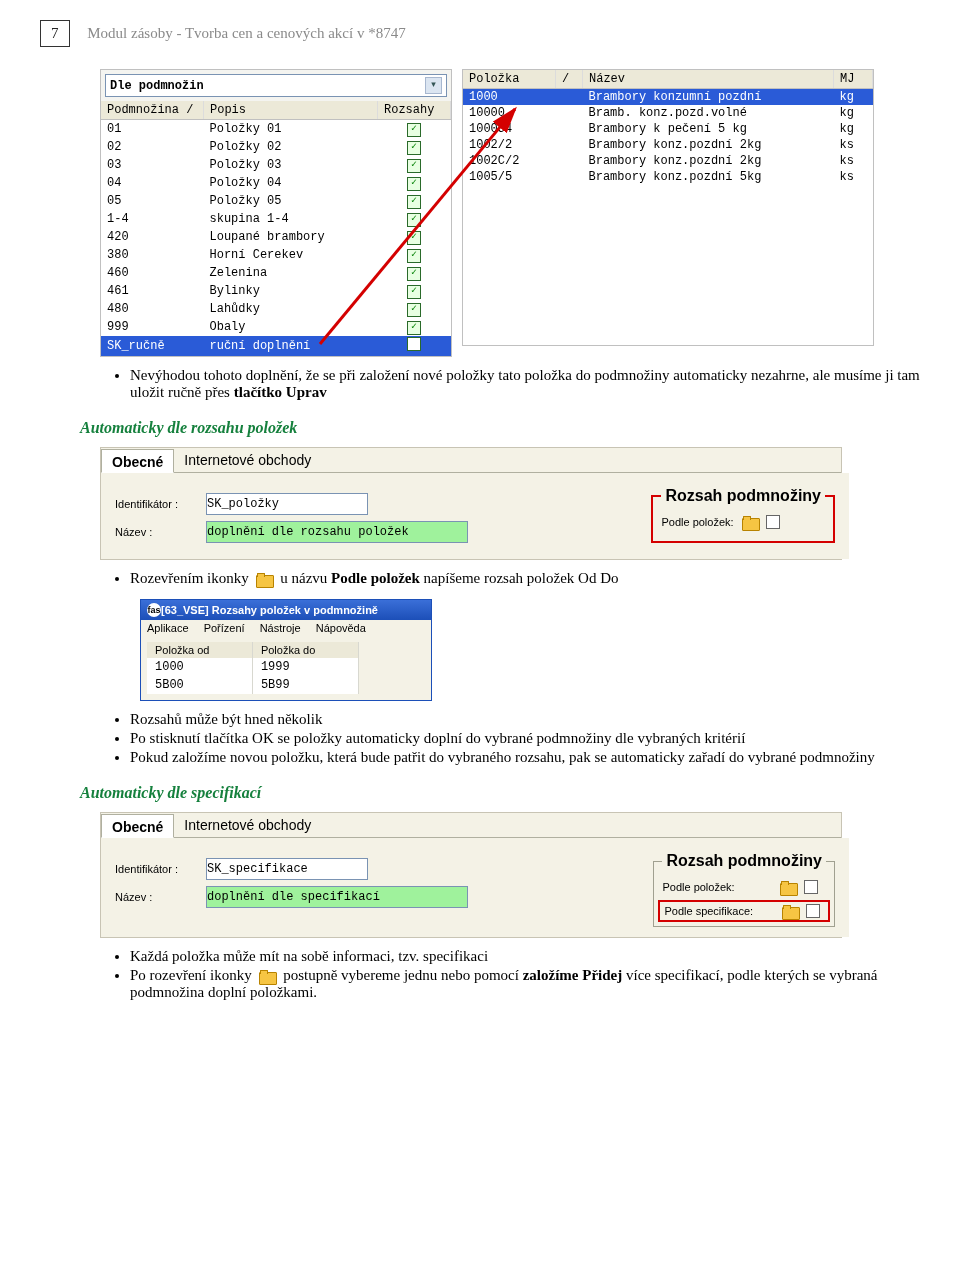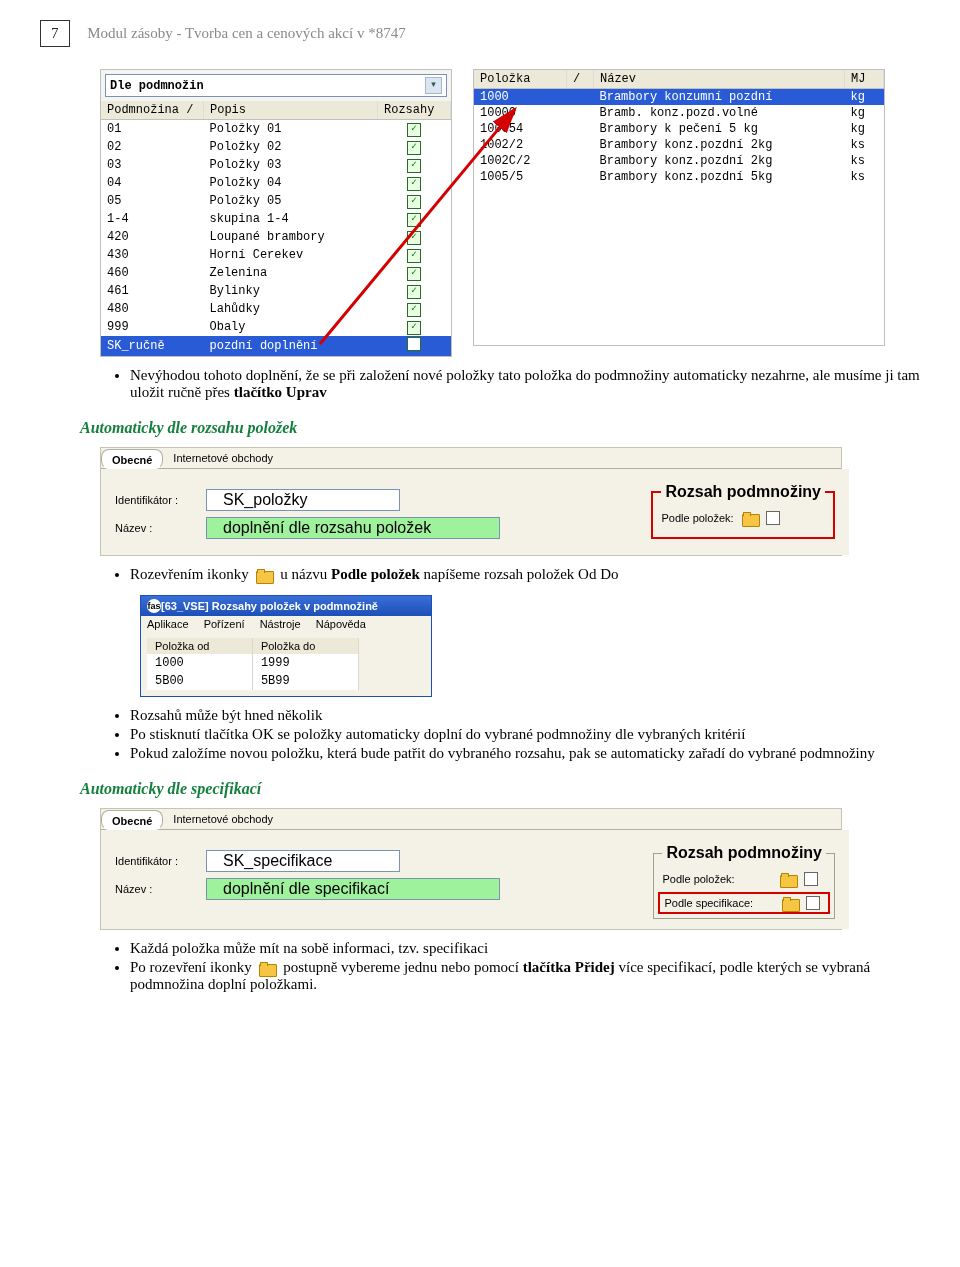--- a/index.html
+++ b/index.html
@@ -27,21 +27,21 @@
     color:#8a8a8a;
   }
   .screenshot-block { margin: 10px 0 10px 60px; }
 
   
   .win-font { font-family: Tahoma, Verdana, sans-serif; font-size: 11px; }
   .mono { font-family: "Courier New", monospace; font-size: 12px; }
 
   .two-pane {
     display: flex;
-    gap: 21px;
+    gap: 10px;
     align-items: flex-start;
   }
   .pane {
     background: #f4f4f0;
     border: 1px solid #c0c0c0;
   }
   .pane-left { width: 350px; }
   .pane-right { width: 410px; }
 
   .combo {
@@ -98,28 +98,28 @@
     color:#15803d;
     font-style: italic;
     font-weight: bold;
     margin: 18px 0 6px 40px;
     font-family: "Times New Roman", serif;
     font-size: 16px;
   }
 
   
   .tabstrip { display:flex; border-bottom:1px solid #b0b0a0; background:#f4f2e6; }
-  .tabstrip .tab { padding:4px 10px 2px 10px; font-family:Tahoma,sans-serif; font-size:11px;border-radius:8px; }
+  .tabstrip .tab { padding:4px 10px 2px 10px; font-family:Tahoma,sans-serif; font-size:14px; }
   .tabstrip .tab.active { background:#fff; border:1px solid #b0b0a0; border-bottom-color:#fff; font-weight:bold; position:relative; top:1px;}
   .form-area { background:#f4f2e6; padding:14px 14px 10px 14px; }
   .form-row { display:flex; align-items:center; margin:6px 0; gap:6px; }
   .form-row label { width:85px; font-family:Tahoma,sans-serif; font-size:11px; }
   .txt {
-    border:1px solid #7a93b3; background:#fff; padding:2px 16px;
-    font-family:Liberation Sans, sans-serif; font-size:16px; height:16px; line-height:16px;
+    border:1px solid #7a93b3; background:#fff; padding:2px 0;
+    font-family:Liberation Mono, monospace; font-size:12px; height:16px; line-height:16px;
   }
   .txt.green { background:#9ff29c; }
 
   fieldset.rozsah {
     border:2px solid #d40000;
     padding:4px 8px 6px 8px;
     margin:0;
     background:#f4f2e6;
   }
   fieldset.rozsah.thin { border:1px solid #a0a090; }
@@ -208,21 +208,21 @@
             <td>1-4</td>
             <td>skupina 1-4</td>
             <td style="text-align:center"><span class="chk ">✓</span></td>
           </tr>
           <tr>
             <td>420</td>
             <td>Loupané brambory</td>
             <td style="text-align:center"><span class="chk ">✓</span></td>
           </tr>
           <tr>
-            <td>430</td>
+            <td>380</td>
             <td>Horní Cerekev</td>
             <td style="text-align:center"><span class="chk ">✓</span></td>
           </tr>
           <tr>
             <td>460</td>
             <td>Zelenina</td>
             <td style="text-align:center"><span class="chk ">✓</span></td>
           </tr>
           <tr>
             <td>461</td>
@@ -234,21 +234,21 @@
             <td>Lahůdky</td>
             <td style="text-align:center"><span class="chk ">✓</span></td>
           </tr>
           <tr>
             <td>999</td>
             <td>Obaly</td>
             <td style="text-align:center"><span class="chk ">✓</span></td>
           </tr>
           <tr class="selrow">
             <td>SK_ručně</td>
-            <td>pozdní doplnění</td>
+            <td>ruční doplnění</td>
             <td style="text-align:center"><span class="chk empty"></span></td>
           </tr>
         </tbody>
     </table>
   </div>
 
   <div class="pane pane-right">
     <table class="grid mono">
       <tbody>
           <tr>
@@ -426,15 +426,15 @@
       </fieldset>
     </div>
   </div>
 </div>
 
 <ul class="doc">
   <li>Každá položka může mít na sobě informaci, tzv. specifikaci</li>
   <li>
     <span>Po rozevření ikonky</span>
     <span class="folder-ico" style="vertical-align:middle; margin:0 4px;"></span>
-    <span> postupně vybereme jednu nebo pomocí </span><span class="bold">tlačítka Přidej</span><span> více specifikací, podle kterých se vybraná podmnožina doplní položkami.</span>
+    <span> postupně vybereme jednu nebo pomocí </span><span class="bold">založíme Přidej</span><span> více specifikací, podle kterých se vybraná podmnožina doplní položkami.</span>
   </li>
 </ul>
 
 </body></html>

